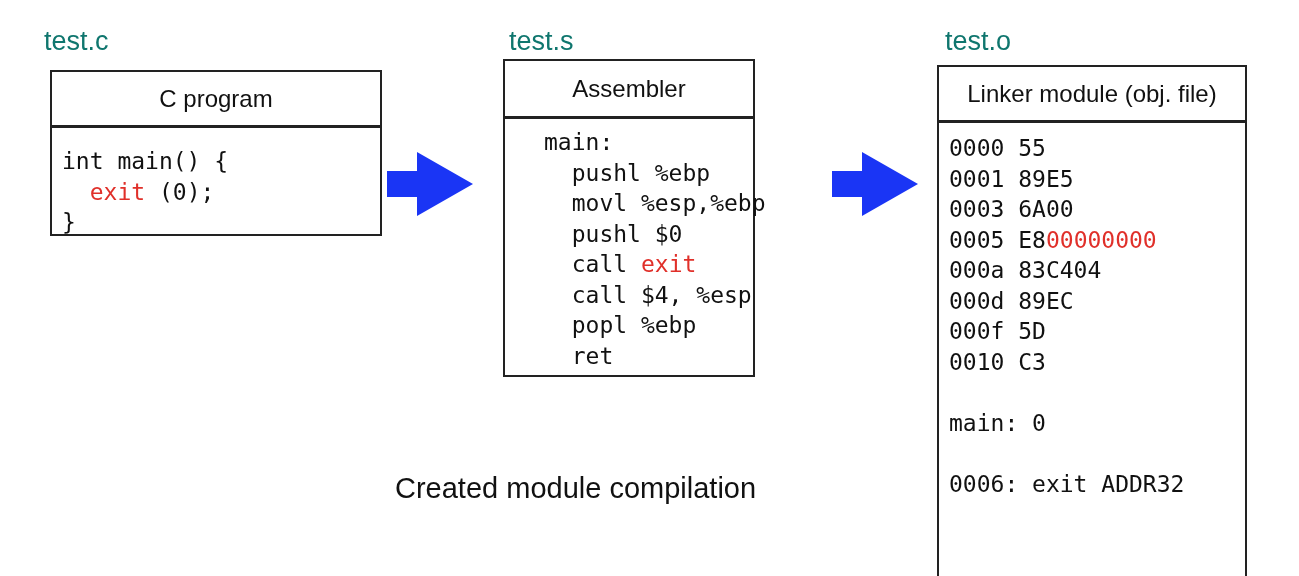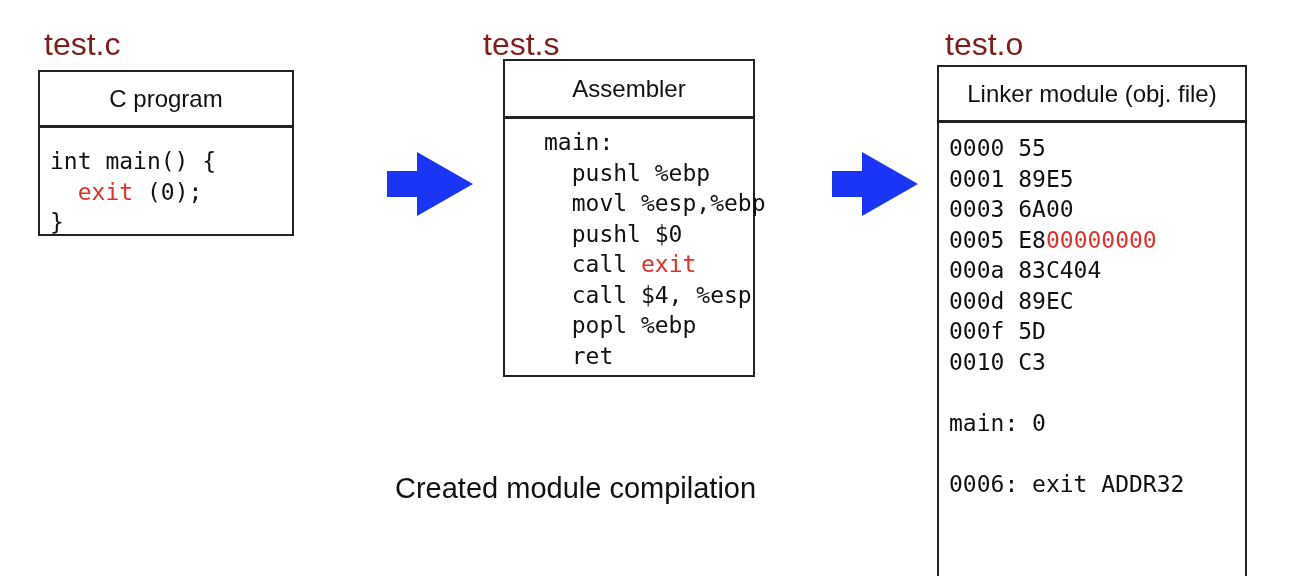--- a/index.html
+++ b/index.html
@@ -1,38 +1,38 @@
 <!DOCTYPE html>
 <html><head>
   <meta charset="utf-8">
   <style>
     html, body { margin: 0; padding: 0; background: #ffffff; }
     body { width: 1299px; height: 576px; position: relative; overflow: hidden; font-family: "Liberation Sans", sans-serif; color: #111; }
-    .file-label { position: absolute; font-size: 32px; font-family: "Liberation Sans", sans-serif; color: #7f1d1d; }
+    .file-label { position: absolute; font-size: 27px; font-family: "Liberation Sans", sans-serif; color: #0f766e; }
     .box { position: absolute; border: 2px solid #222; background: #fff; box-sizing: border-box; }
     .box-header { border-bottom: 3px solid #222; text-align: center; font-size: 24px; font-family: "Liberation Sans", sans-serif; box-sizing: border-box; display: flex; align-items: center; justify-content: center; }
     .code { font-family: "DejaVu Sans Mono", monospace; font-size: 23px; line-height: 30.5px; white-space: pre; padding-left: 10px; padding-top: 18px; color: #111; }
     .red { color: #e0302a; }
     .arrow { position: absolute; }
     .caption { position: absolute; font-size: 29px; font-family: "Liberation Sans", sans-serif; color: #111; }
   </style>
 </head>
 <body>
 
 <div class="file-label" style="left:44px; top:26px;">test.c</div>
-<div class="box" style="left:38px; top:70px; width:256px; height:166px;">
+<div class="box" style="left:50px; top:70px; width:332px; height:166px;">
   <div class="box-header" style="height:56px;">C program</div>
   <div class="code"><div><span>int main() {</span></div><div><span>  </span><span class="red" style="color: rgb(224, 48, 42);">exit</span><span> (0);</span></div><div><span>}</span></div></div>
 </div>
 
 <svg class="arrow" style="left:385px; top:150px;" width="90" height="72" viewBox="0 0 90 72">
   <polygon class="arrow-shape" points="2,21 32,21 32,2 88,34 32,66 32,47 2,47" fill="#1a35f5"></polygon>
 </svg>
 
-<div class="file-label" style="left:483px; top:26px;">test.s</div>
+<div class="file-label" style="left:509px; top:26px;">test.s</div>
 <div class="box" style="left:503px; top:59px; width:252px; height:318px;">
   <div class="box-header" style="height:58px;">Assembler</div>
   <div class="code" style="padding-top:8px;padding-left:39px;"><div><span>main:</span></div><div><span>  pushl %ebp</span></div><div><span>  movl %esp,%ebp</span></div><div><span>  pushl $0</span></div><div><span>  call </span><span class="red" style="color: rgb(224, 48, 42);">exit</span></div><div><span>  call $4, %esp</span></div><div><span>  popl %ebp</span></div><div><span>  ret</span></div></div>
 </div>
 
 <svg class="arrow" style="left:830px; top:150px;" width="90" height="72" viewBox="0 0 90 72">
   <polygon class="arrow-shape" points="2,21 32,21 32,2 88,34 32,66 32,47 2,47" fill="#1a35f5"></polygon>
 </svg>
 
 <div class="file-label" style="left:945px; top:26px;">test.o</div>

